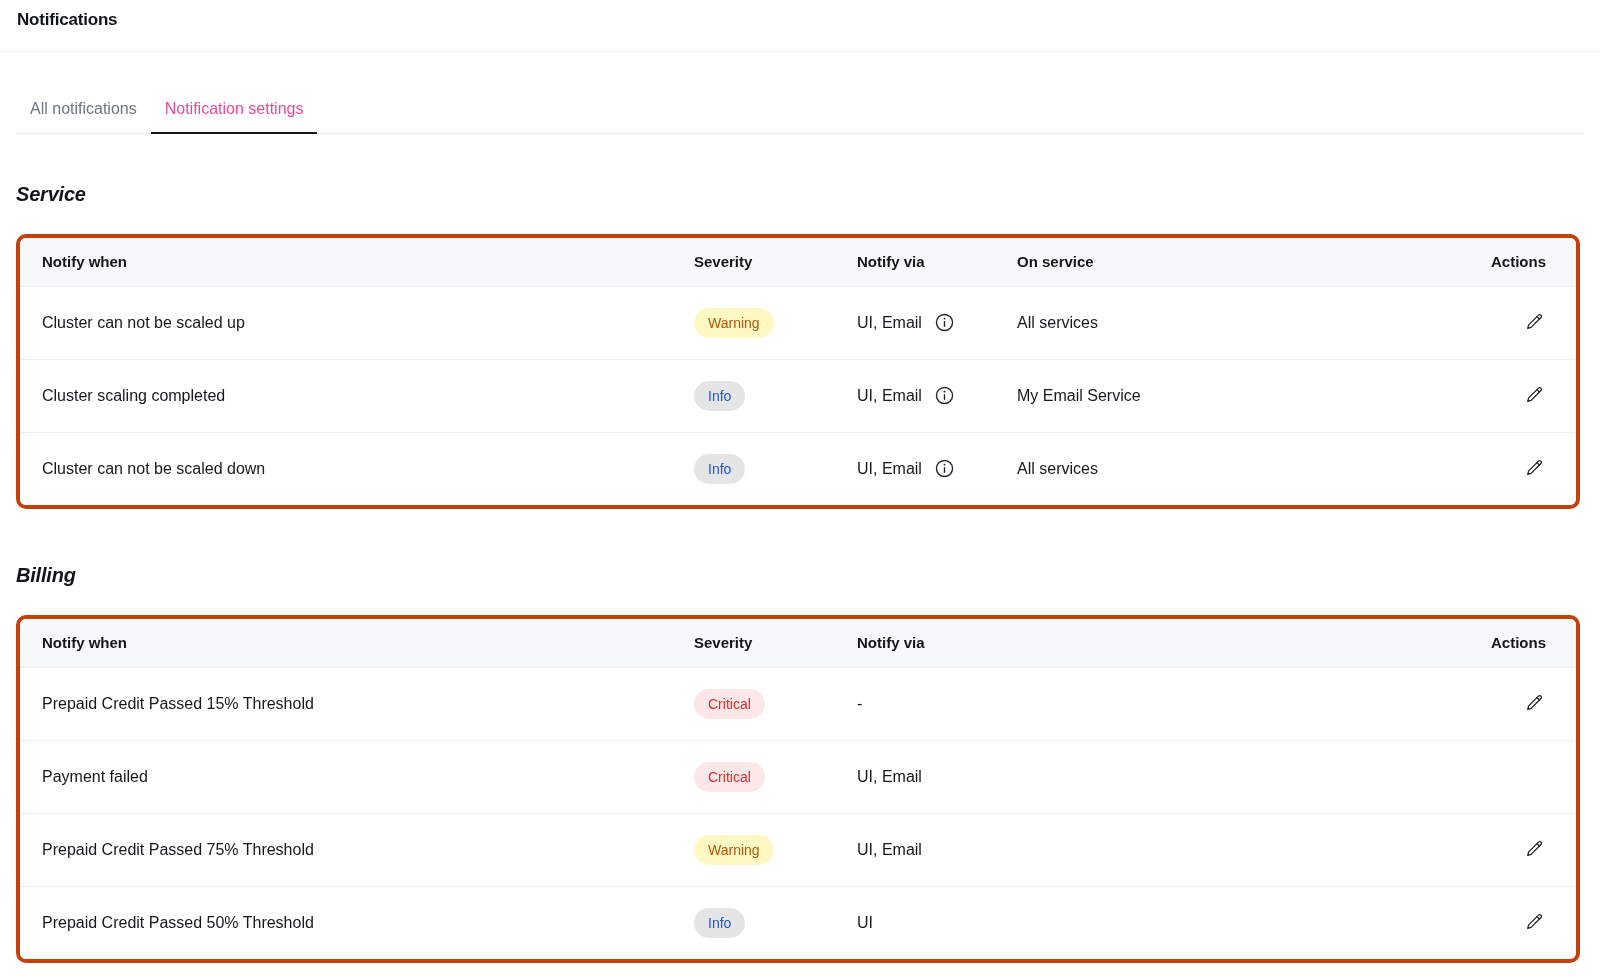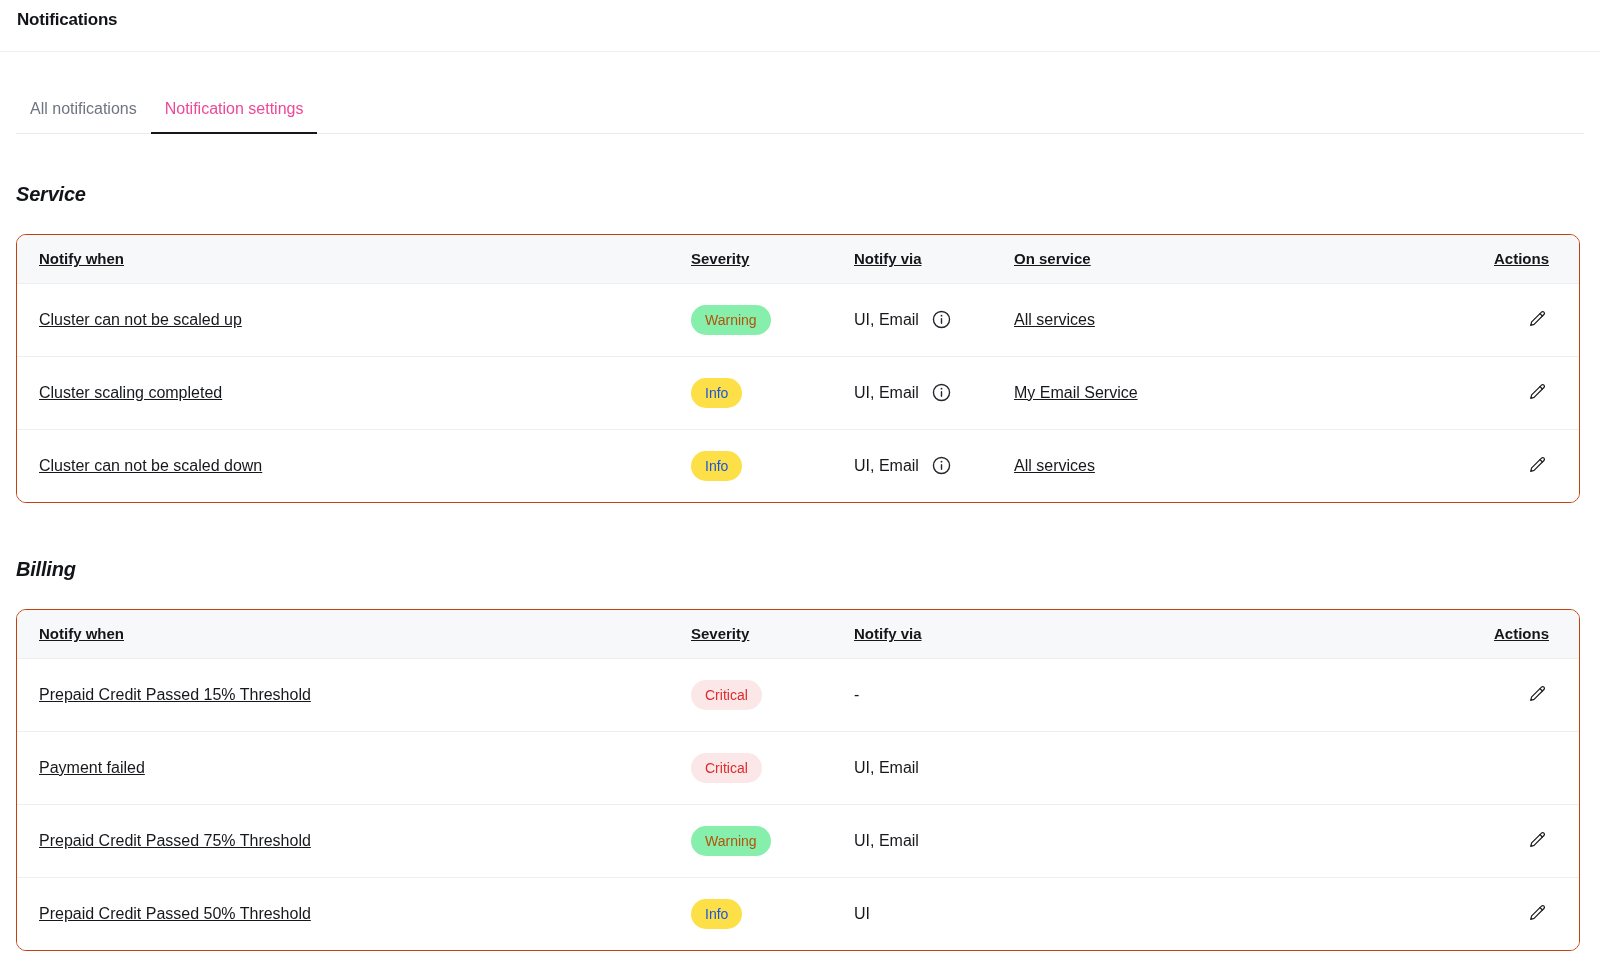--- a/index.html
+++ b/index.html
@@ -15,44 +15,44 @@
   .tab { padding: 12px 14px 15px 14px; font-size: 16px; color: #6e7480; cursor: pointer;
          position: relative; white-space: nowrap; }
   .tab.active { color: #ec4899; font-weight: 500; }
   .tab.active::after { content: ""; position: absolute; left: 0; right: 0; bottom: -1px;
          height: 2.5px; background: #15171c; }
 
   
   .section-heading { font-size: 20px; font-weight: 700; color: #121419; margin: 46px 0 0 16px;
          line-height: 28px; letter-spacing: -0.2px; font-style: italic; }
   .section-heading.second { margin-top: 52px; }
-  .table-card { margin: 26px 20px 0 16px; width: 1564px; border: 1px solid #c2410c;
-         border-radius: 10px; overflow: hidden; background: #fff; text-decoration: underline; }
+  .table-card { margin: 26px 20px 0 16px; width: 1564px; border: 4px solid #c2410c;
+         border-radius: 10px; overflow: hidden; background: #fff; }
   table { width: 100%; border-collapse: collapse; table-layout: fixed; }
   thead tr { background: #f7f8fa; height: 48px; }
   th { font-size: 15px; font-weight: 600; color: #14161b; text-align: left; padding: 0; }
   th.col-when { padding-left: 22px; }
   th.col-act { text-align: right; padding-right: 30px; }
   tbody tr { height: 73px; border-top: 1px solid #eceef1; background: #fff; }
   td { font-size: 16px; color: #17181c; padding: 0; vertical-align: middle; }
   td.cell-when { padding-left: 22px; }
   td.cell-act { text-align: right; padding-right: 30px; }
 
   col.col-when { width: 674px; }
   col.col-sev  { width: 163px; }
   col.col-via  { width: 160px; }
   col.col-svc  { width: auto; }
   col.col-via-wide { width: auto; }
   col.col-act  { width: 130px; }
 
   
   .badge { display: inline-flex; align-items: center; height: 30px; padding: 0 14px;
          border-radius: 15px; font-size: 14px; font-weight: 500; line-height: 1; }
-  .badge-warning  { background: #86efac; color: #b45309; }
-  .badge-info     { background: #fde047; color: #1a56db; }
+  .badge-warning  { background: #fef9c3; color: #b45309; }
+  .badge-info     { background: #e5e5e5; color: #1a56db; }
   .badge-critical { background: #fbe7e7; color: #de2b2b; text-align: right; }
 
   
   .via-wrap { display: inline-flex; align-items: center; gap: 12px; justify-content: center; }
   .info-icon { width: 21px; height: 21px; color: #23262c; cursor: pointer; display: inline-flex; }
   .info-icon svg { width: 100%; height: 100%; }
 
   
   .edit-btn { background: none; border: none; cursor: pointer; padding: 2px; line-height: 0;
          color: #1b1d22; }

